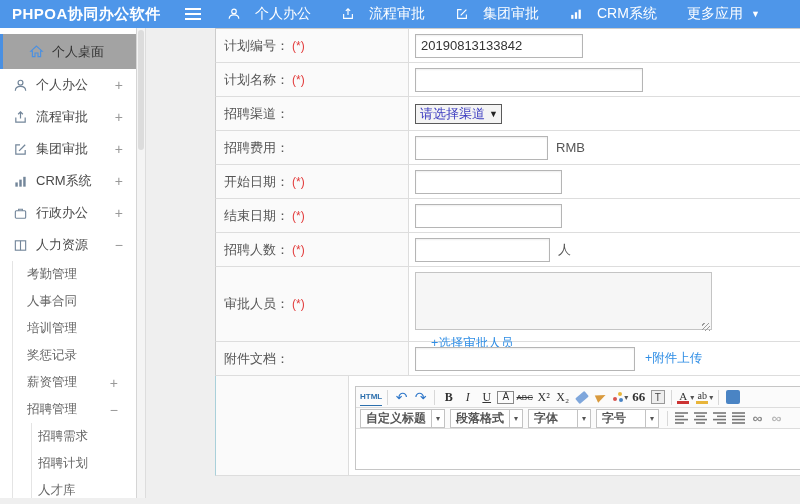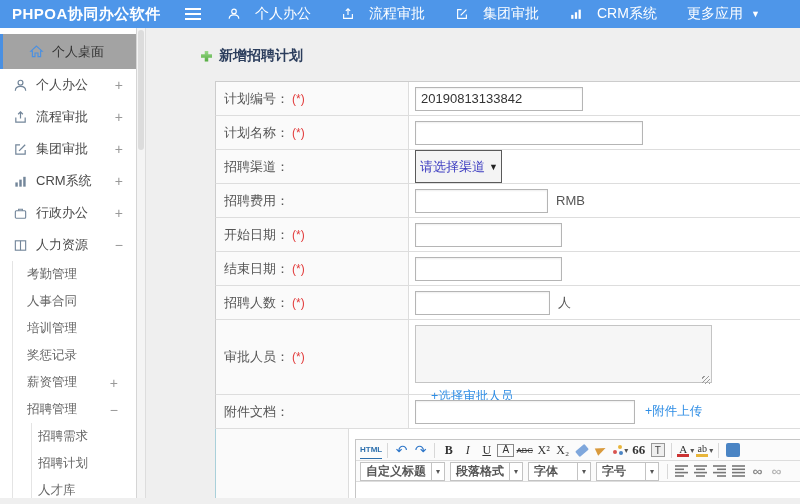--- a/index.html
+++ b/index.html
@@ -49,21 +49,21 @@
   .frow { display:flex; background:#fff; border-bottom:1px solid #ddd; border-left:1px solid #ccc; }
   .frow.h34 { height:34px; }
   .flabel { width:193px; background:#fafafa; border-right:1px solid #ddd; display:flex;
     align-items:center; padding-left:8px; font-size:13px; color:#555; }
   .req { color:#e23b3b; font-size:12px; margin-left:3px; }
   .ffield { flex:1; display:flex; align-items:center; padding-left:6px; font-size:13px; color:#444; }
   .tinput { height:24px; border:1px solid #b5b5b5; box-shadow:inset 0 1px 2px rgba(0,0,0,.07);
     padding:2px 5px; font-size:13px; color:#333; font-family:inherit; background:#fff; }
   .suffix { margin-left:8px; color:#555; }
   .sel { display:inline-flex; align-items:center; border:1px solid #5a5a5a; background:#f4f4f4;
-    height:33px; padding:0 3px 0 4px; cursor:pointer; }
+    height:20px; padding:0 3px 0 4px; cursor:pointer; }
   .sel .sel-txt { color:#3b3bc0; font-size:13px; }
   .sel .sel-caret { font-size:9px; color:#222; margin-left:4px; }
   .link { color:#2e8de5; font-size:12.5px; cursor:pointer; text-decoration:none;margin-left:16px; }
 
   .approve-row { height:75px; }
   .approve-field { flex-direction:column; align-items:flex-start; justify-content:flex-start; padding-top:5px; }
   .ta-wrap { position:relative; }
   .ta-wrap textarea { width:297px; height:58px; background:#f6f6f6; border:1px solid #c4c4c4;
     resize:none; font-family:inherit; }
   .ta-wrap::after { content:""; position:absolute; right:2px; bottom:2px; width:8px; height:8px;
@@ -263,24 +263,20 @@
           <span>人才库</span>
         </div>
       </div>
     </div>
   </aside>
   <div class="side-scroll">
       <div class="thumb"></div>
     </div>
 
   <main class="main">
-    <div class="page-title">
-      <span class="plus-icon"></span>
-      <h1>新增招聘计划</h1>
-    </div>
 
     <div class="form-table">
 
       <div class="frow h34">
         <div class="flabel">
           <span>计划编号：</span>
           <span class="req">(*)</span>
         </div>
         <div class="ffield">
           <input class="tinput" style="width: 168px;" value="20190813133842">

